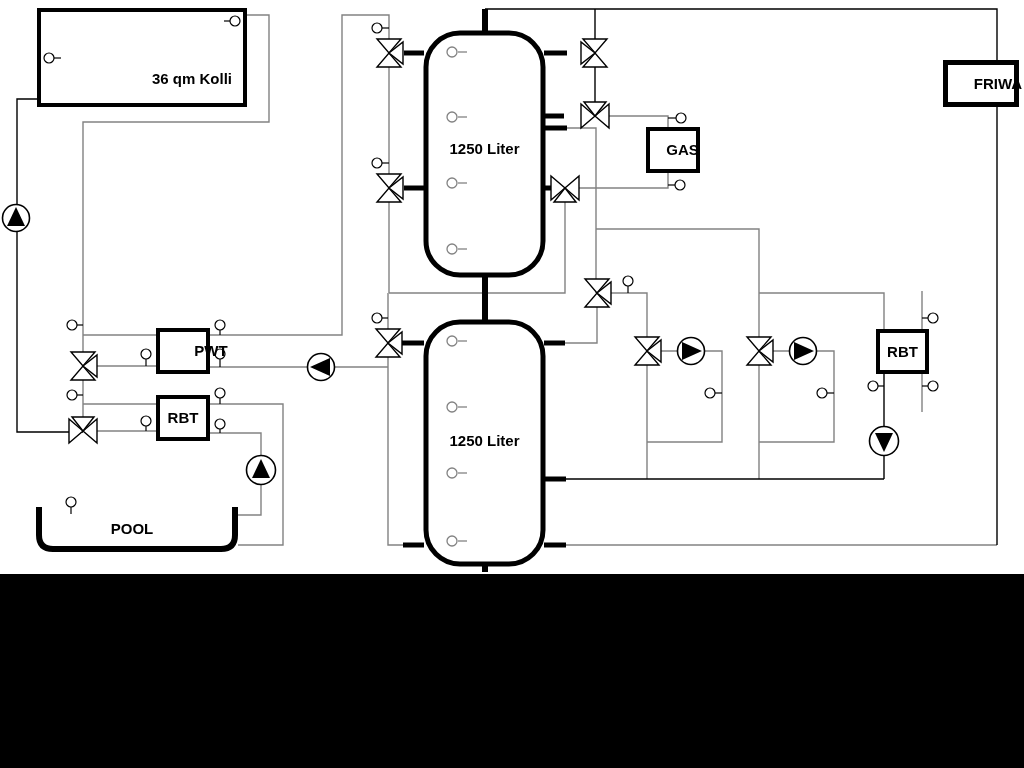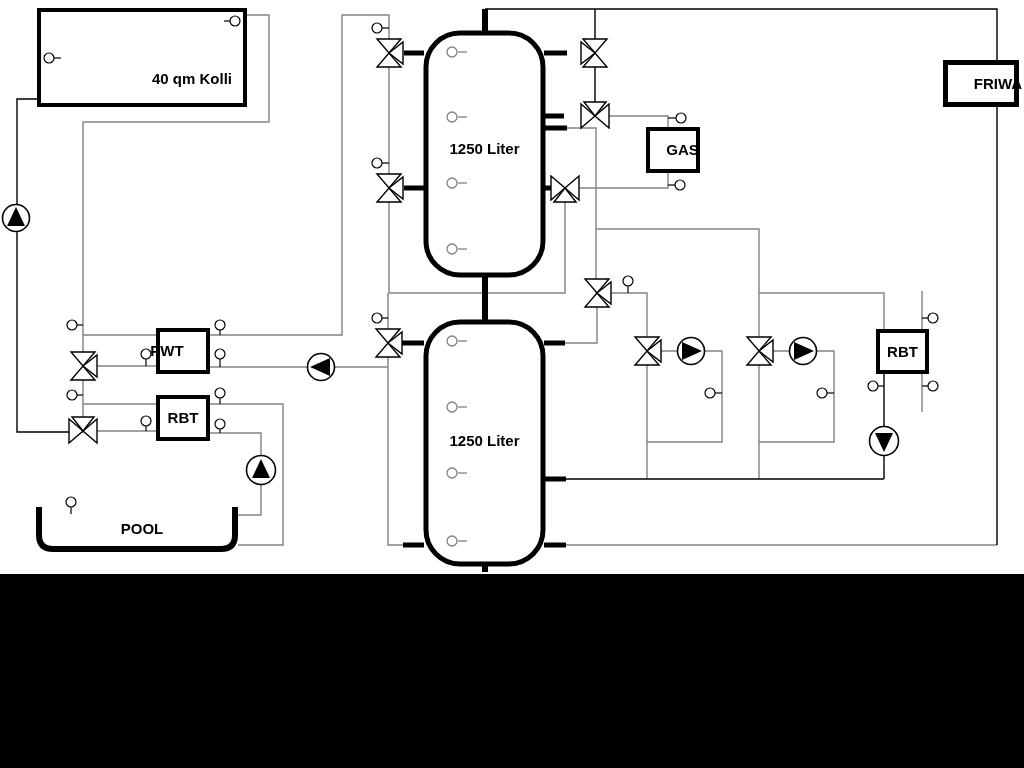--- a/index.html
+++ b/index.html
@@ -291,24 +291,24 @@
           <circle cx="873" cy="386" r="5"></circle>
           <path d="M878,386 H884" fill="none"></path>
         </g>
     <g>
           <circle cx="71" cy="502" r="5"></circle>
           <path d="M71,507 V514" fill="none"></path>
         </g>
   </g>
 </svg>
 
-  <div class="lbl" style="left:142px;top:71px;width:100px;">40 qm Kolli</div>
+  <div class="lbl" style="left:142px;top:71px;width:100px;">36 qm Kolli</div>
   <div class="lbl" style="left:424px;top:141px;width:121px;">1250 Liter</div>
   <div class="lbl" style="left:424px;top:433px;width:121px;">1250 Liter</div>
   <div class="lbl" style="left:646px;top:142px;width:73px;">GAS</div>
   <div class="lbl" style="left:943px;top:76px;width:76px;margin-left:17px;">FRIWA</div>
-  <div class="lbl" style="left:140px;top:343px;width:54px;">PWT</div>
+  <div class="lbl" style="left:156px;top:343px;width:54px;padding-left:28px;">PWT</div>
   <div class="lbl" style="left:156px;top:410px;width:54px;">RBT</div>
   <div class="lbl" style="left:876px;top:344px;width:53px;">RBT</div>
-  <div class="lbl" style="left:92px;top:521px;width:100px;">POOL</div>
+  <div class="lbl" style="left:82px;top:521px;width:100px;">POOL</div>
 
   <div class="bottom-bar"></div>
 </div>
 
 </body></html>

